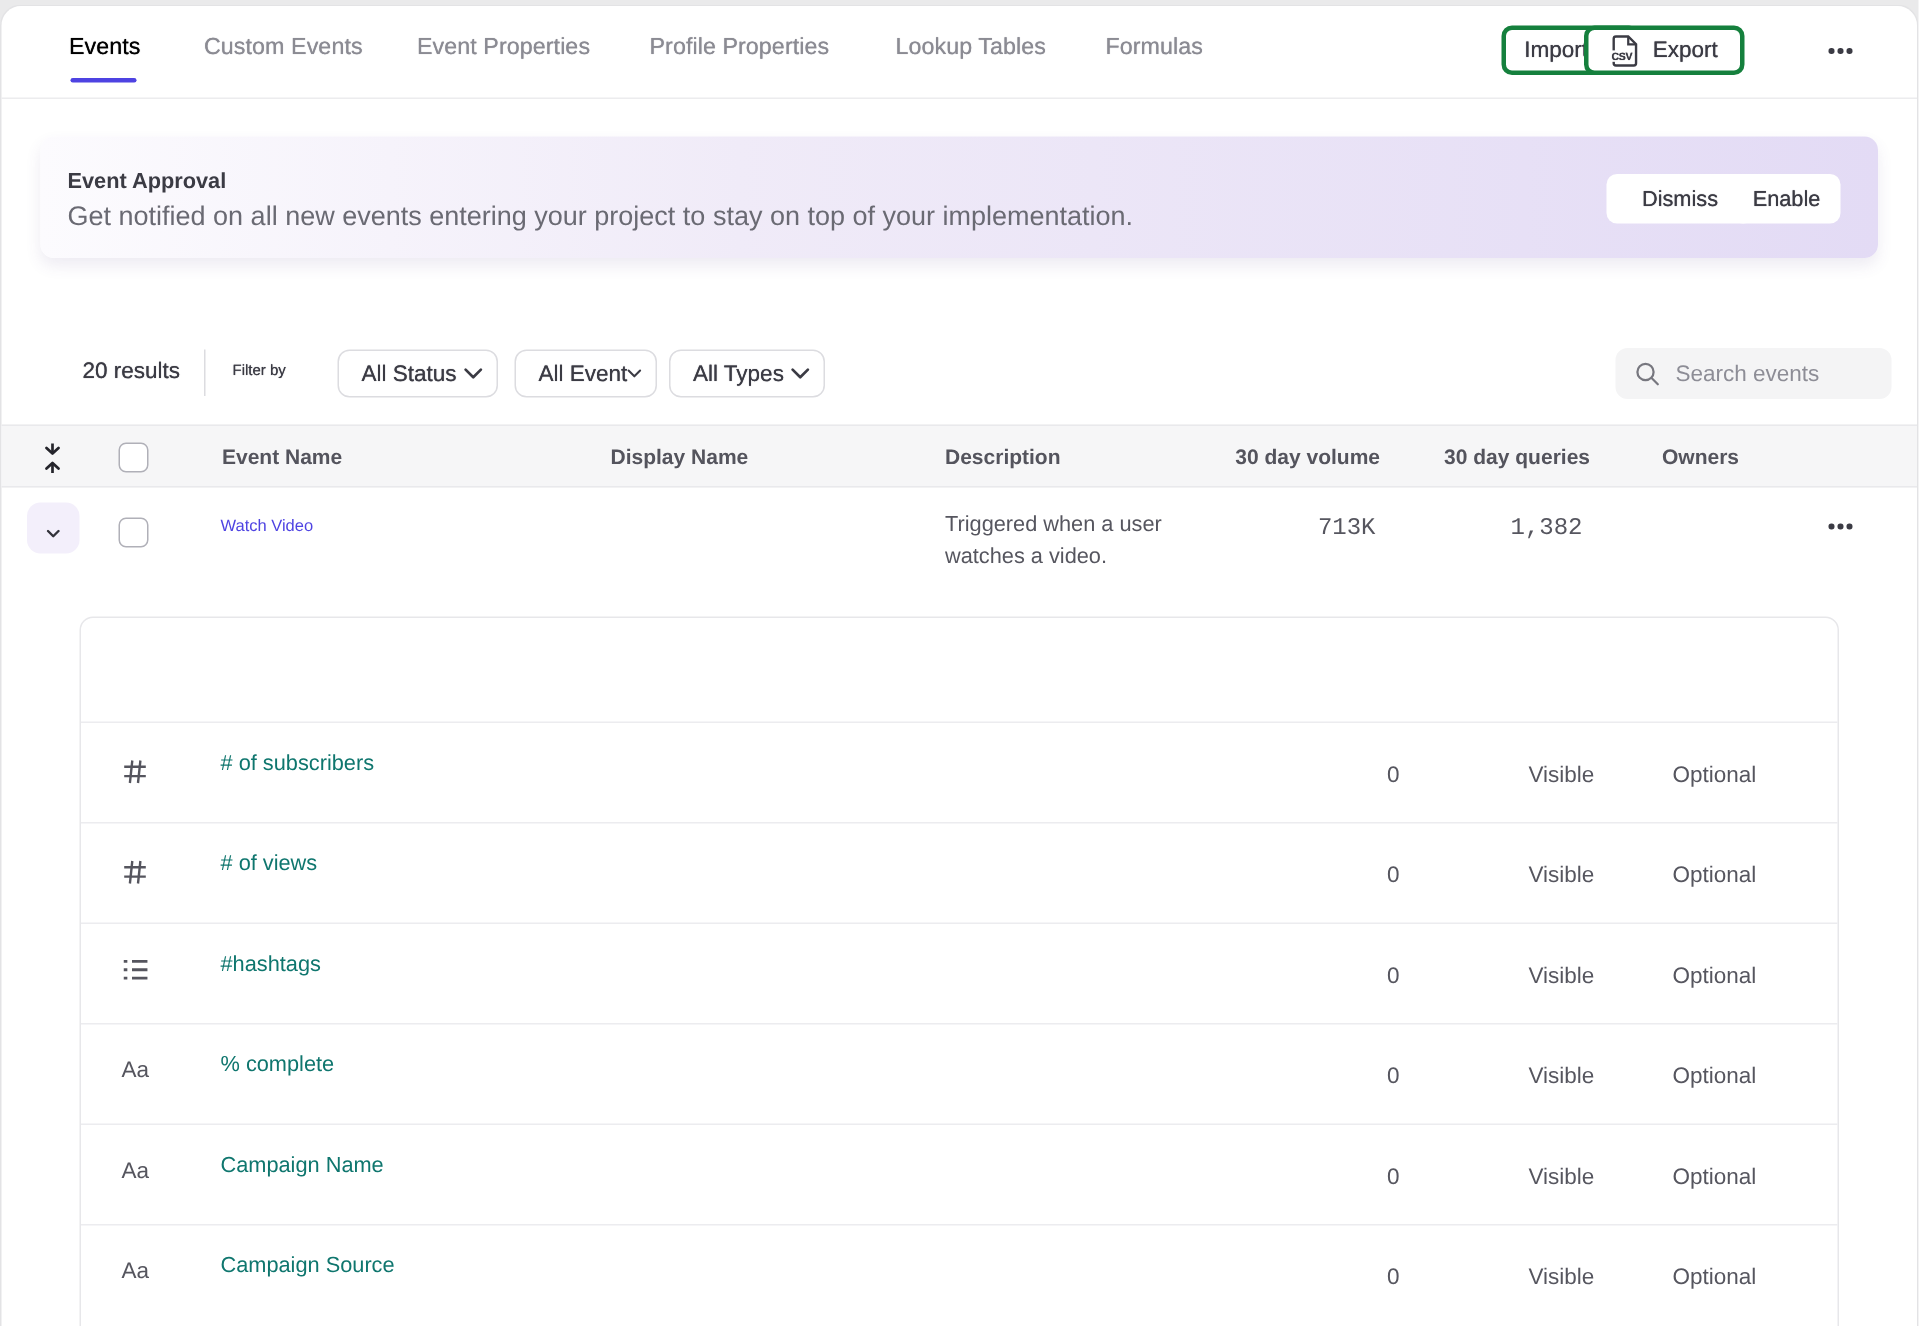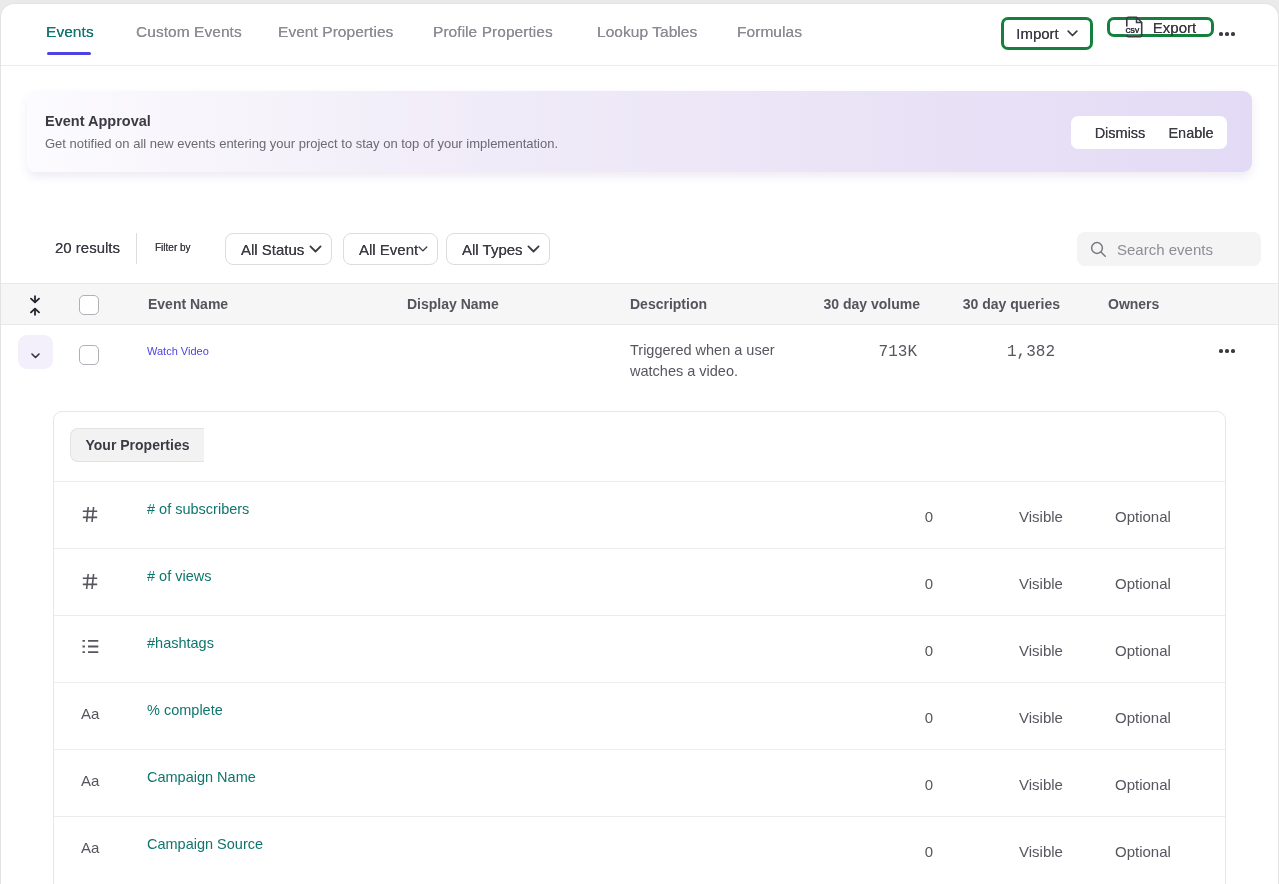--- a/index.html
+++ b/index.html
@@ -1,29 +1,29 @@
 <!DOCTYPE html>
 <html><head><meta charset="utf-8"><title>Lexicon</title><style>
 *{margin:0;padding:0;box-sizing:border-box}
 html,body{width:1279px;height:884px;overflow:hidden}
 body{position:relative;background:#eaeaeb;font-family:"Liberation Sans",sans-serif;-webkit-font-smoothing:antialiased;color:#3b3b44}
 .abs{position:absolute}
 #panel{position:absolute;left:0;top:3px;width:1279px;height:881px;background:#fff;border:1px solid #e3e3e5;border-bottom:none;border-radius:14px 14px 0 0}
 .tab{position:absolute;top:23px;font-size:15.5px;line-height:17px;font-weight:400;color:#8b8b93;letter-spacing:.05px;text-shadow:0 0 .5px currentColor}
-.tab.active{color:#0f766e}
+.tab.active{color:#000000}
 #tabline{position:absolute;left:47px;top:51.5px;width:44px;height:3.2px;border-radius:2px;background:#4e43e2}
 #topborder{position:absolute;left:1px;top:65px;width:1277px;height:1px;background:#ececee}
 .btn{position:absolute;display:flex;align-items:center;justify-content:center;background:#fff;border:3px solid #15803d;border-radius:7px;font-size:15px;font-weight:400;color:#3b3b44;gap:8px;text-shadow:0 0 .5px currentColor}
 #import{left:1001px;top:17px;width:92px;height:33px}
-#export{left:1107px;top:17px;width:107px;height:20px;gap:9px}
+#export{left:1056px;top:17px;width:107px;height:33px;gap:9px}
 .dots{position:absolute;display:flex;gap:2.3px;align-items:center}
 .dots i{width:3.7px;height:3.7px;border-radius:50%;background:#3b3b44}
 #banner{position:absolute;left:27px;top:91px;width:1225px;height:81px;border-radius:9px;background:linear-gradient(90deg,#fcfbfe 0%,#f0ebf8 38%,#e3dbf5 100%);box-shadow:0 5px 10px rgba(90,70,140,.10)}
 #bn-title{position:absolute;left:45px;top:113px;font-size:14.5px;font-weight:700;line-height:16px;color:#3b3b44}
-#bn-sub{position:absolute;left:45px;top:137px;font-size:13px;line-height:14px;color:#6a6a73}
+#bn-sub{position:absolute;left:45px;top:137px;font-size:18px;line-height:14px;color:#6a6a73}
 .bnbtn{position:absolute;top:116px;height:33px;display:flex;align-items:center;justify-content:center;background:#fff;border-radius:7px;font-size:14.5px;font-weight:400;color:#3b3b44;text-shadow:0 0 .5px currentColor}
 #dismiss{left:1071px;width:98px}
 #enable{left:1155px;width:72px}
 #results{position:absolute;left:55px;top:239px;font-size:15px;line-height:17px;font-weight:400;text-shadow:0 0 .5px currentColor}
 #fdiv{position:absolute;left:136px;top:233px;width:1px;height:31px;background:#dcdce0}
 #filterby{position:absolute;left:155px;top:239px;font-size:10px;line-height:17px;font-weight:400;text-shadow:0 0 .5px currentColor}
 .drop{position:absolute;top:233px;height:32px;display:flex;align-items:center;justify-content:space-between;padding:0 9px 0 15px;background:#fff;border:1px solid #dcdce0;border-radius:8px;font-size:15px;font-weight:400;color:#3b3b44;white-space:nowrap;text-shadow:0 0 .5px currentColor}
 #dstatus{left:225px;width:107px}
 #dtags{left:343px;width:95px}
 #dtypes{left:446px;width:104px}
@@ -133,21 +133,20 @@
 <div id="edesc">Triggered when a user watches a video.</div>
 <div class="num" style="left:700px;top:344px;width:217px">713K</div>
 <div class="num" style="left:840px;top:344px;width:215px">1,382</div>
 <div class="dots" style="left:1219px;top:349px">
     <i></i>
     <i></i>
     <i></i>
   </div>
 <div id="card"></div>
 <div id="seg">
-    <div class="seg" id="seg1">Your Properties</div>
   </div>
 <div class="rowline" style="top:481px"></div>
 <div class="rowline" style="top:548px"></div>
 <div class="rowline" style="top:615px"></div>
 <div class="rowline" style="top:682px"></div>
 <div class="rowline" style="top:749px"></div>
 <div class="rowline" style="top:816px"></div>
 
 <svg class="picon" style="left:82px;top:506px" width="16" height="17" viewBox="0 0 16 17">
     <path d="M.8 5.2h14.4M.8 11.4h14.4" stroke="#55555e" stroke-width="1.6" fill="none"></path>

